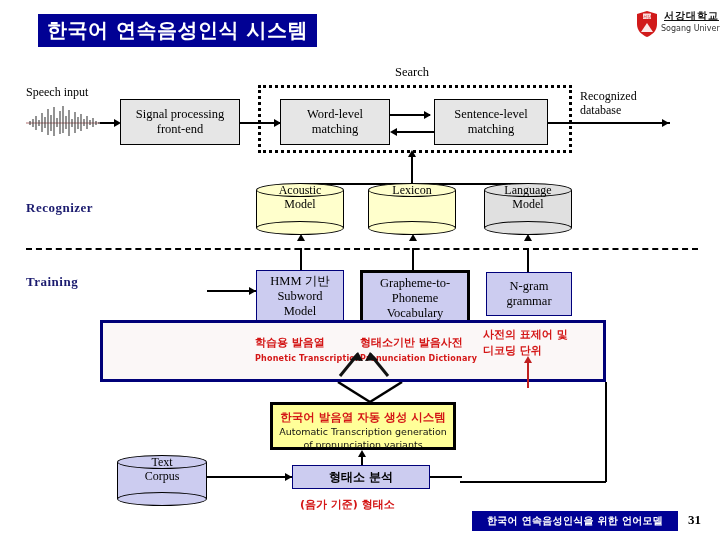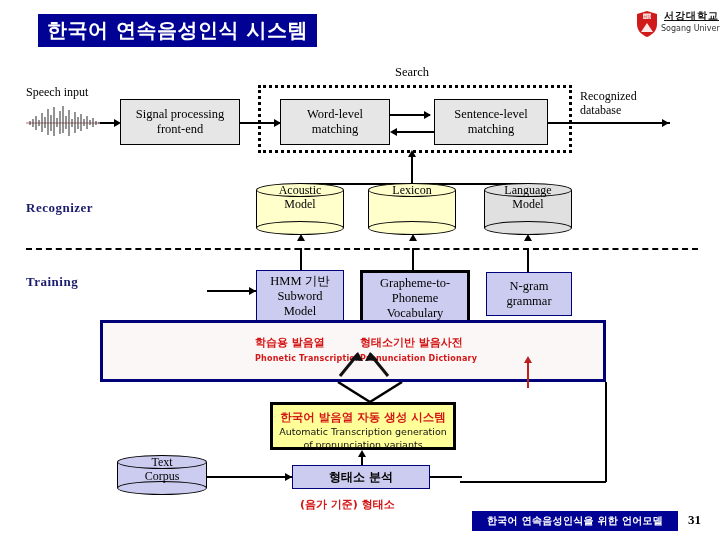--- a/index.html
+++ b/index.html
@@ -400,20 +400,24 @@
   <div class="abs kred" style="left:255px; top:335px;">
     <div>학습용 발음열</div>
     <div class="sub">Phonetic Transcription</div>
   </div>
 
   <div class="abs kred" style="left:360px; top:335px;">
     <div>형태소기반 발음사전</div>
     <div class="sub">Pronunciation Dictionary</div>
   </div>
 
+  <div class="abs kred" style="left:483px; top:327px;">
+    <div>사전의 표제어 및</div>
+    <div>디코딩 단위</div>
+  </div>
 
   <svg class="abs" style="left:330px; top:352px;" width="70" height="36" viewBox="0 0 70 36">
     <g stroke="#111111" stroke-width="3" fill="none">
       <line x1="28" y1="2" x2="10" y2="24"></line>
       <line x1="40" y1="2" x2="58" y2="24"></line>
     </g>
     <polygon points="28,0 20,8 33,9" fill="#111111"></polygon>
     <polygon points="40,0 35,9 48,8" fill="#111111"></polygon>
   </svg>
 
@@ -430,21 +434,21 @@
 
   <div class="abs" id="auto-trans" style="left:270px; top:402px; width:186px; height:48px;">
     <div class="ko" style="margin-top:4px;">한국어 발음열 자동 생성 시스템</div>
     <div class="en">Automatic Transcription generation</div>
     <div class="en">of pronunciation variants</div>
   </div>
 
   <div class="abs vline" style="left:361px; top:456px; height:20px;"></div>
   <div class="abs arrow-u" style="left:357.5px; top:450px;"></div>
 
-  <div class="abs cyl" style="left:117px; top:455px; width:90px; height:40px; --fill:#ccccf0;">
+  <div class="abs cyl" style="left:117px; top:455px; width:90px; height:51px; --fill:#ccccf0;">
     <div class="body"></div>
       <div class="bot"></div>
       <div class="top"></div>
     <div class="txt">
         <div>
       <div>Text</div>
       <div>Corpus</div>
     </div>
       </div>
   </div>

